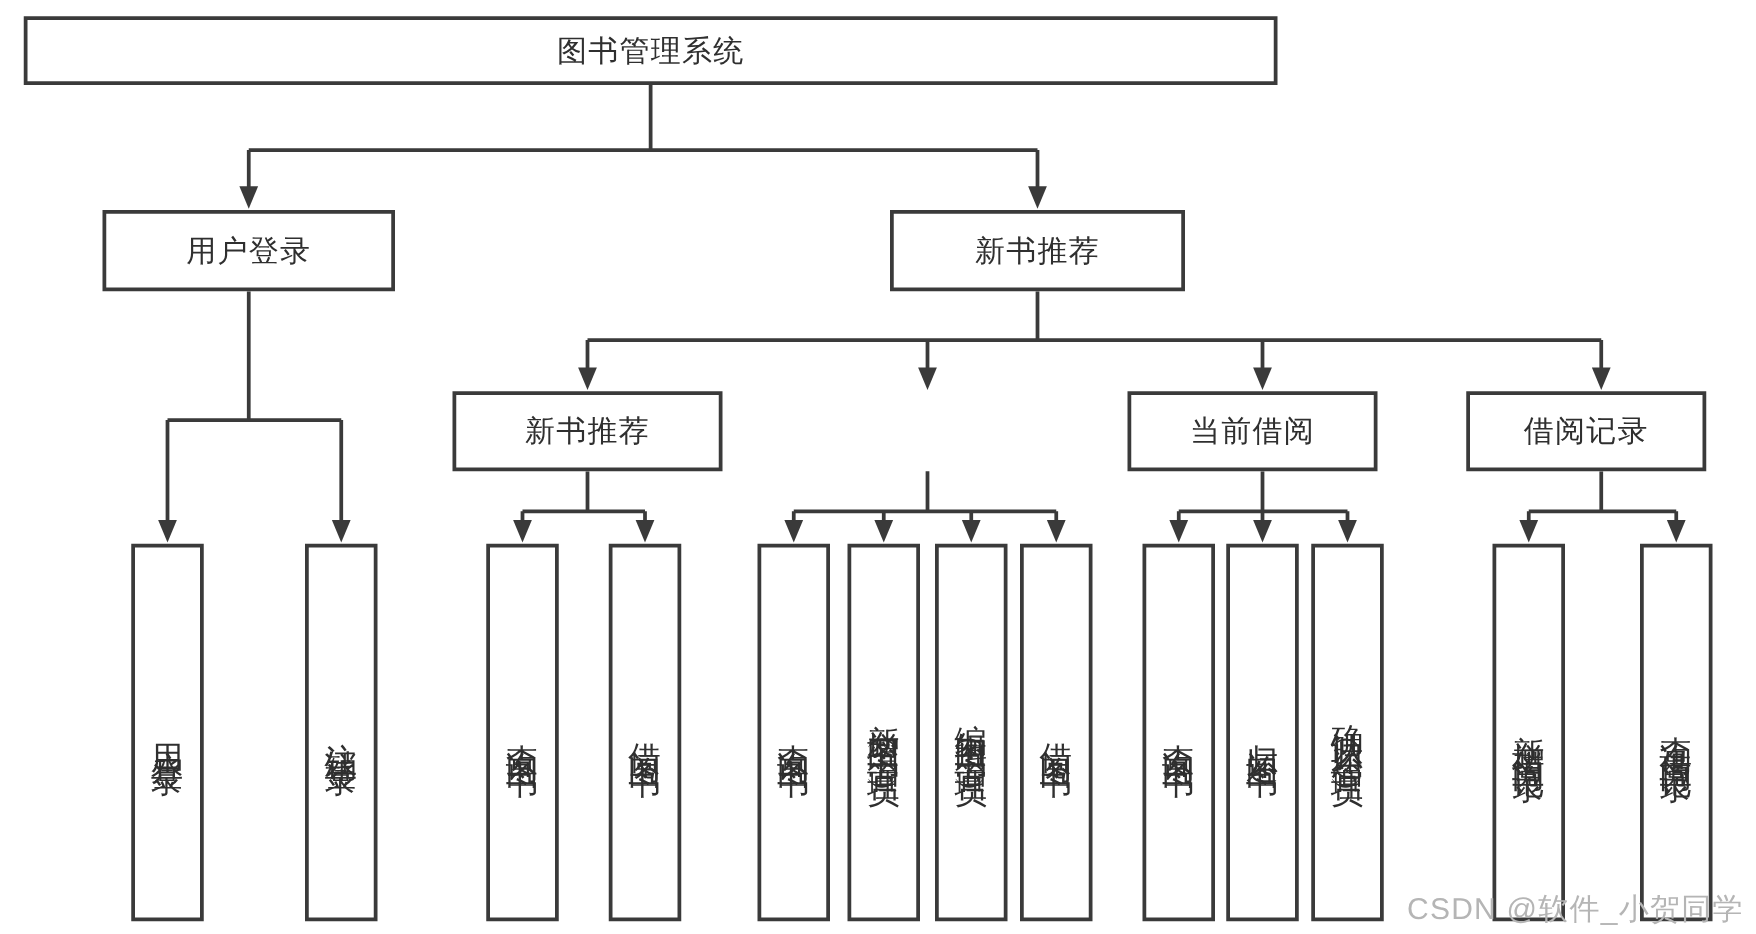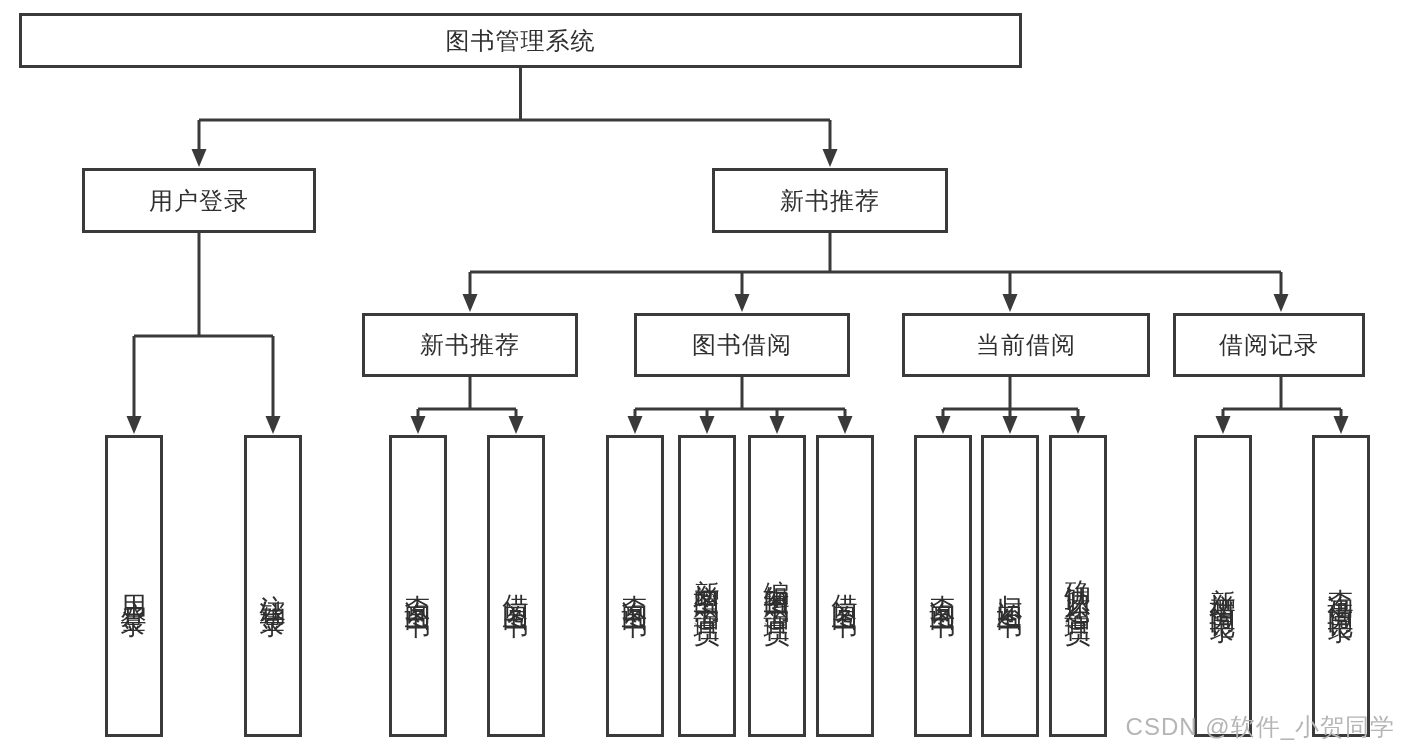--- a/index.html
+++ b/index.html
@@ -96,22 +96,21 @@
       <polygon class="arrowhead" points="1333.5,416 1348.5,416 1341,434"></polygon>
     </g>
   </svg>
 
   <div class="node h" style="left:19px;top:13px;width:1003px;height:55px">图书管理系统</div>
 
   <div class="node h" style="left:82px;top:168px;width:234px;height:65px">用户登录</div>
   <div class="node h" style="left:712px;top:168px;width:236px;height:65px">新书推荐</div>
 
   <div class="node h" style="left:362px;top:313px;width:216px;height:64px">新书推荐</div>
-  <div class="node h" style="left:634px;top:313px;width:216px;height:64px">图书借阅</div>
-  <div class="node h" style="left:902px;top:313px;width:248px;height:64px">当前借阅</div>
+  <div class="node h" style="left:902px;top:313px;width:200px;height:64px">当前借阅</div>
   <div class="node h" style="left:1173px;top:313px;width:192px;height:64px">借阅记录</div>
 
   <div class="node v" style="left:105px;top:435px;width:58px;height:302px">用户登录</div>
   <div class="node v" style="left:244px;top:435px;width:58px;height:302px">注销登录</div>
 
   <div class="node v" style="left:389px;top:435px;width:58px;height:302px">查询图书</div>
   <div class="node v" style="left:487px;top:435px;width:58px;height:302px">借阅图书</div>
 
   <div class="node v" style="left:606px;top:435px;width:58px;height:302px">查询图书</div>
   <div class="node v" style="left:678px;top:435px;width:58px;height:302px">新增图书（管理员）</div>

